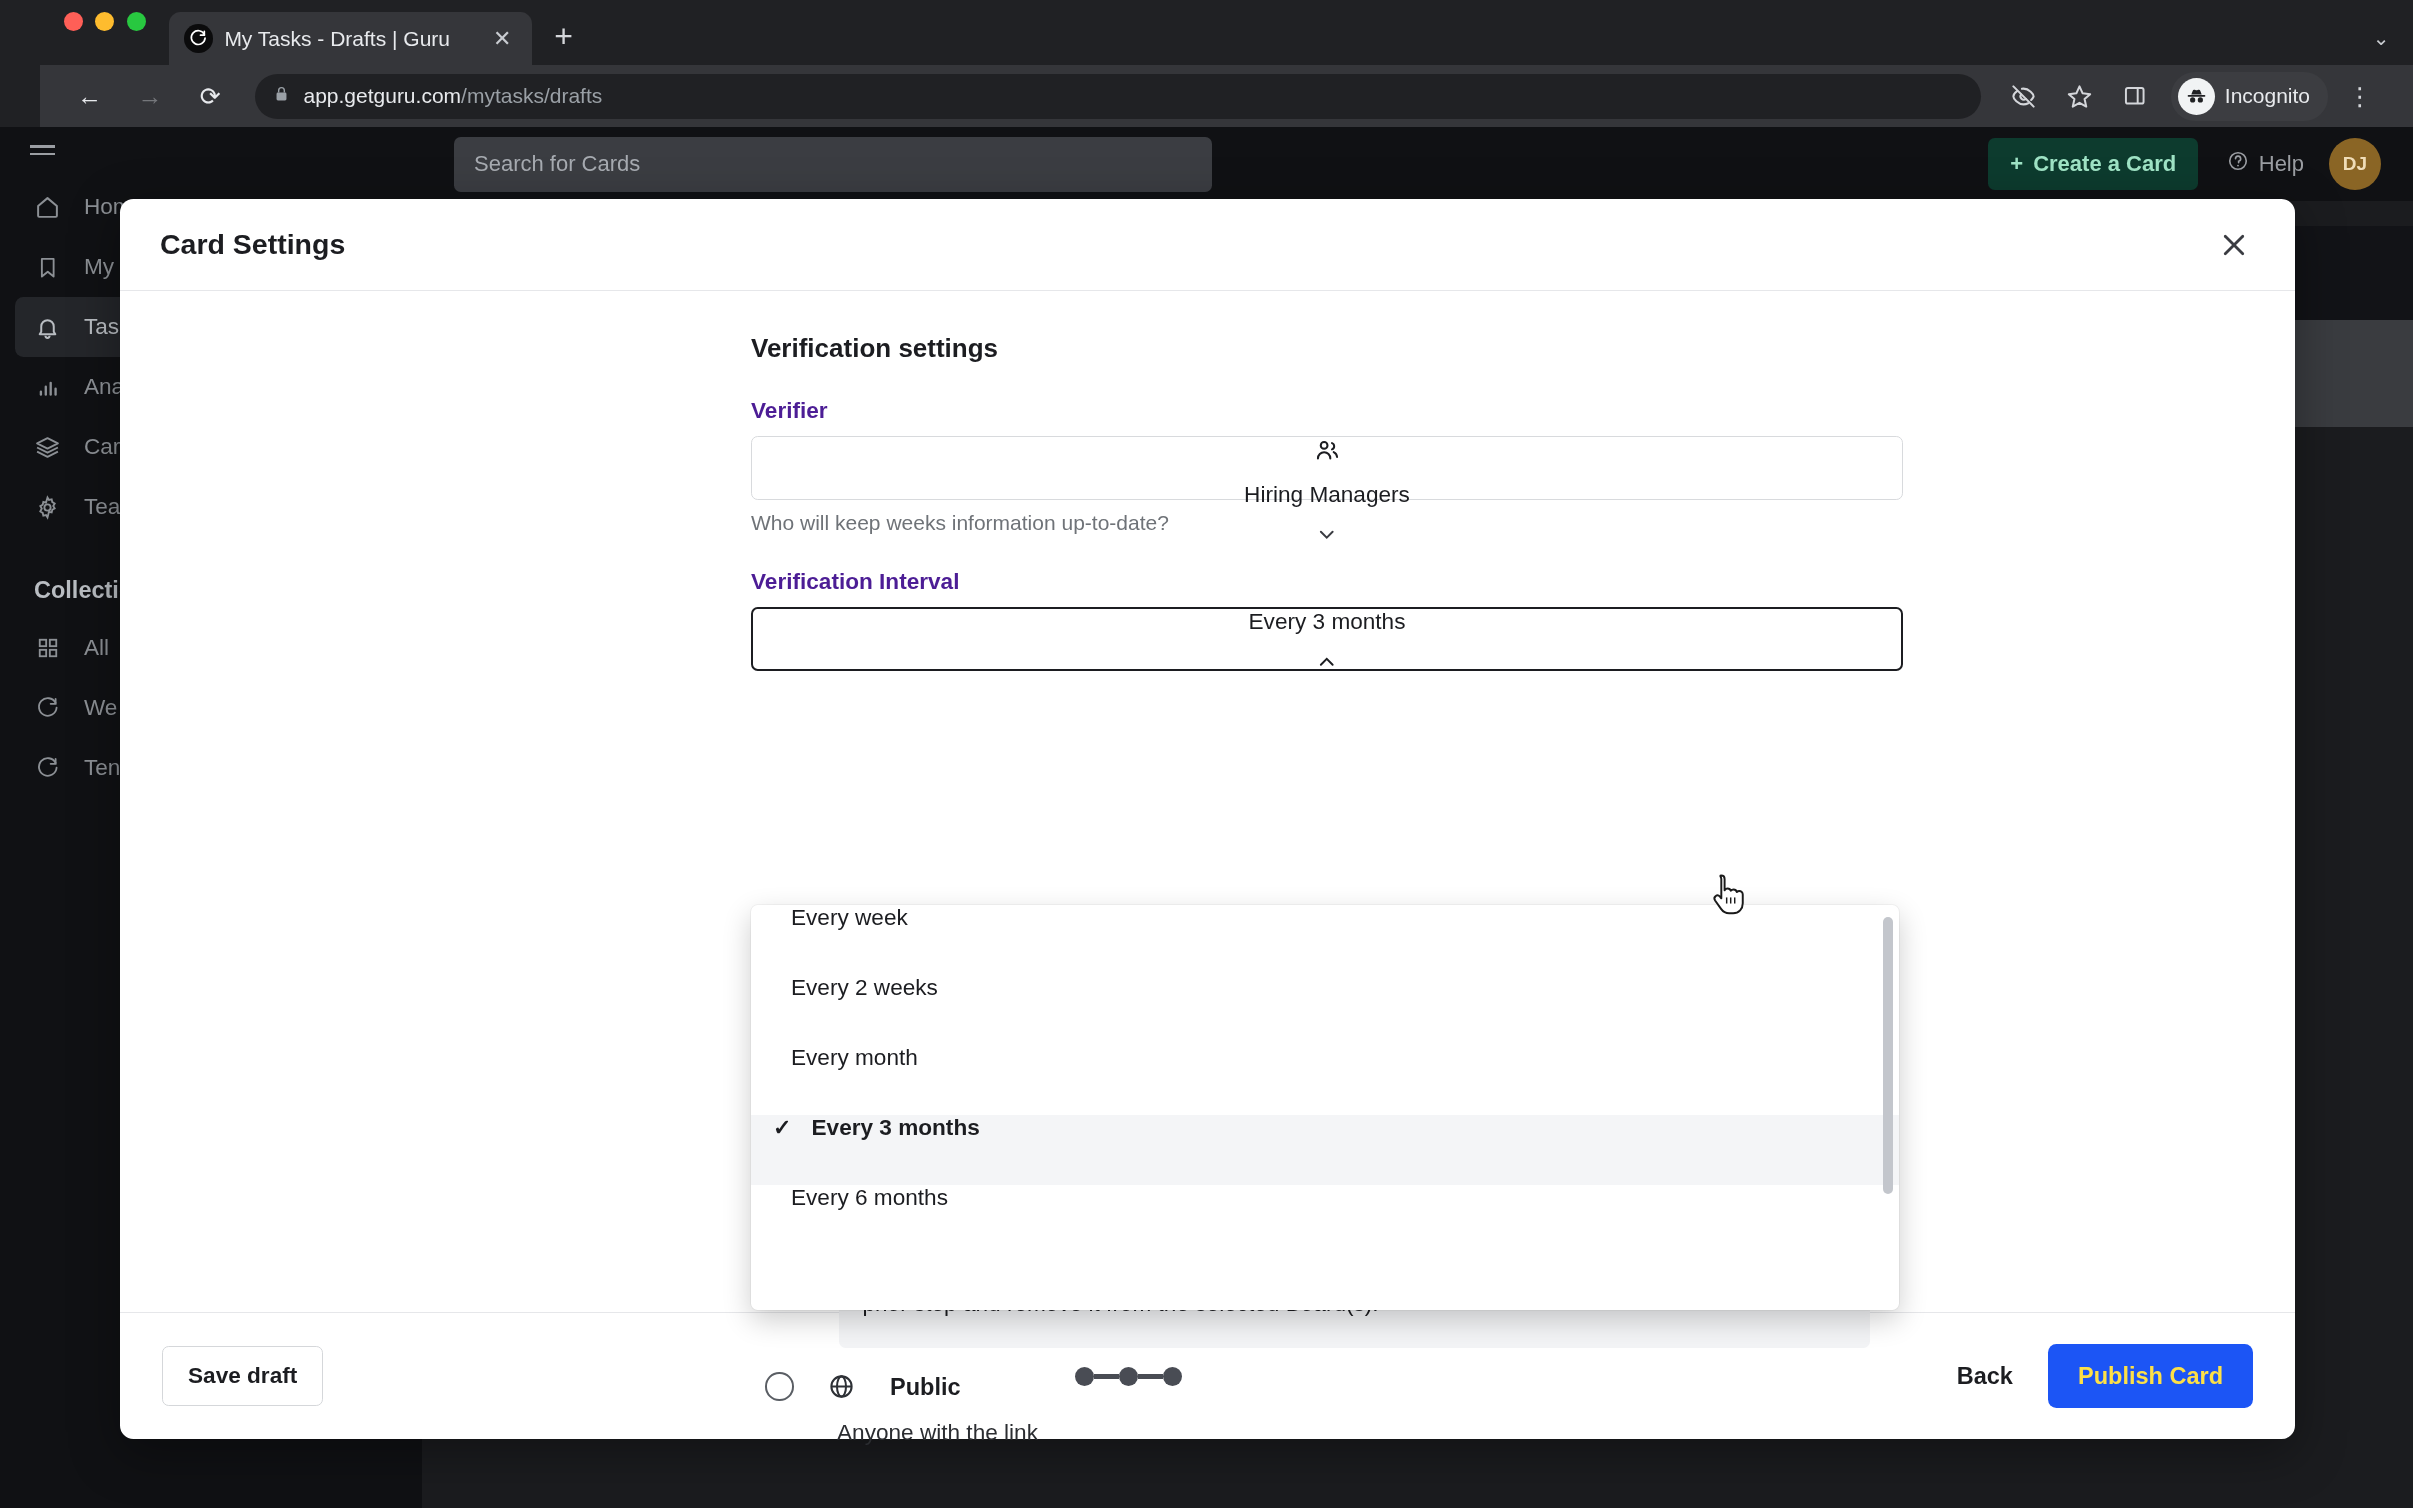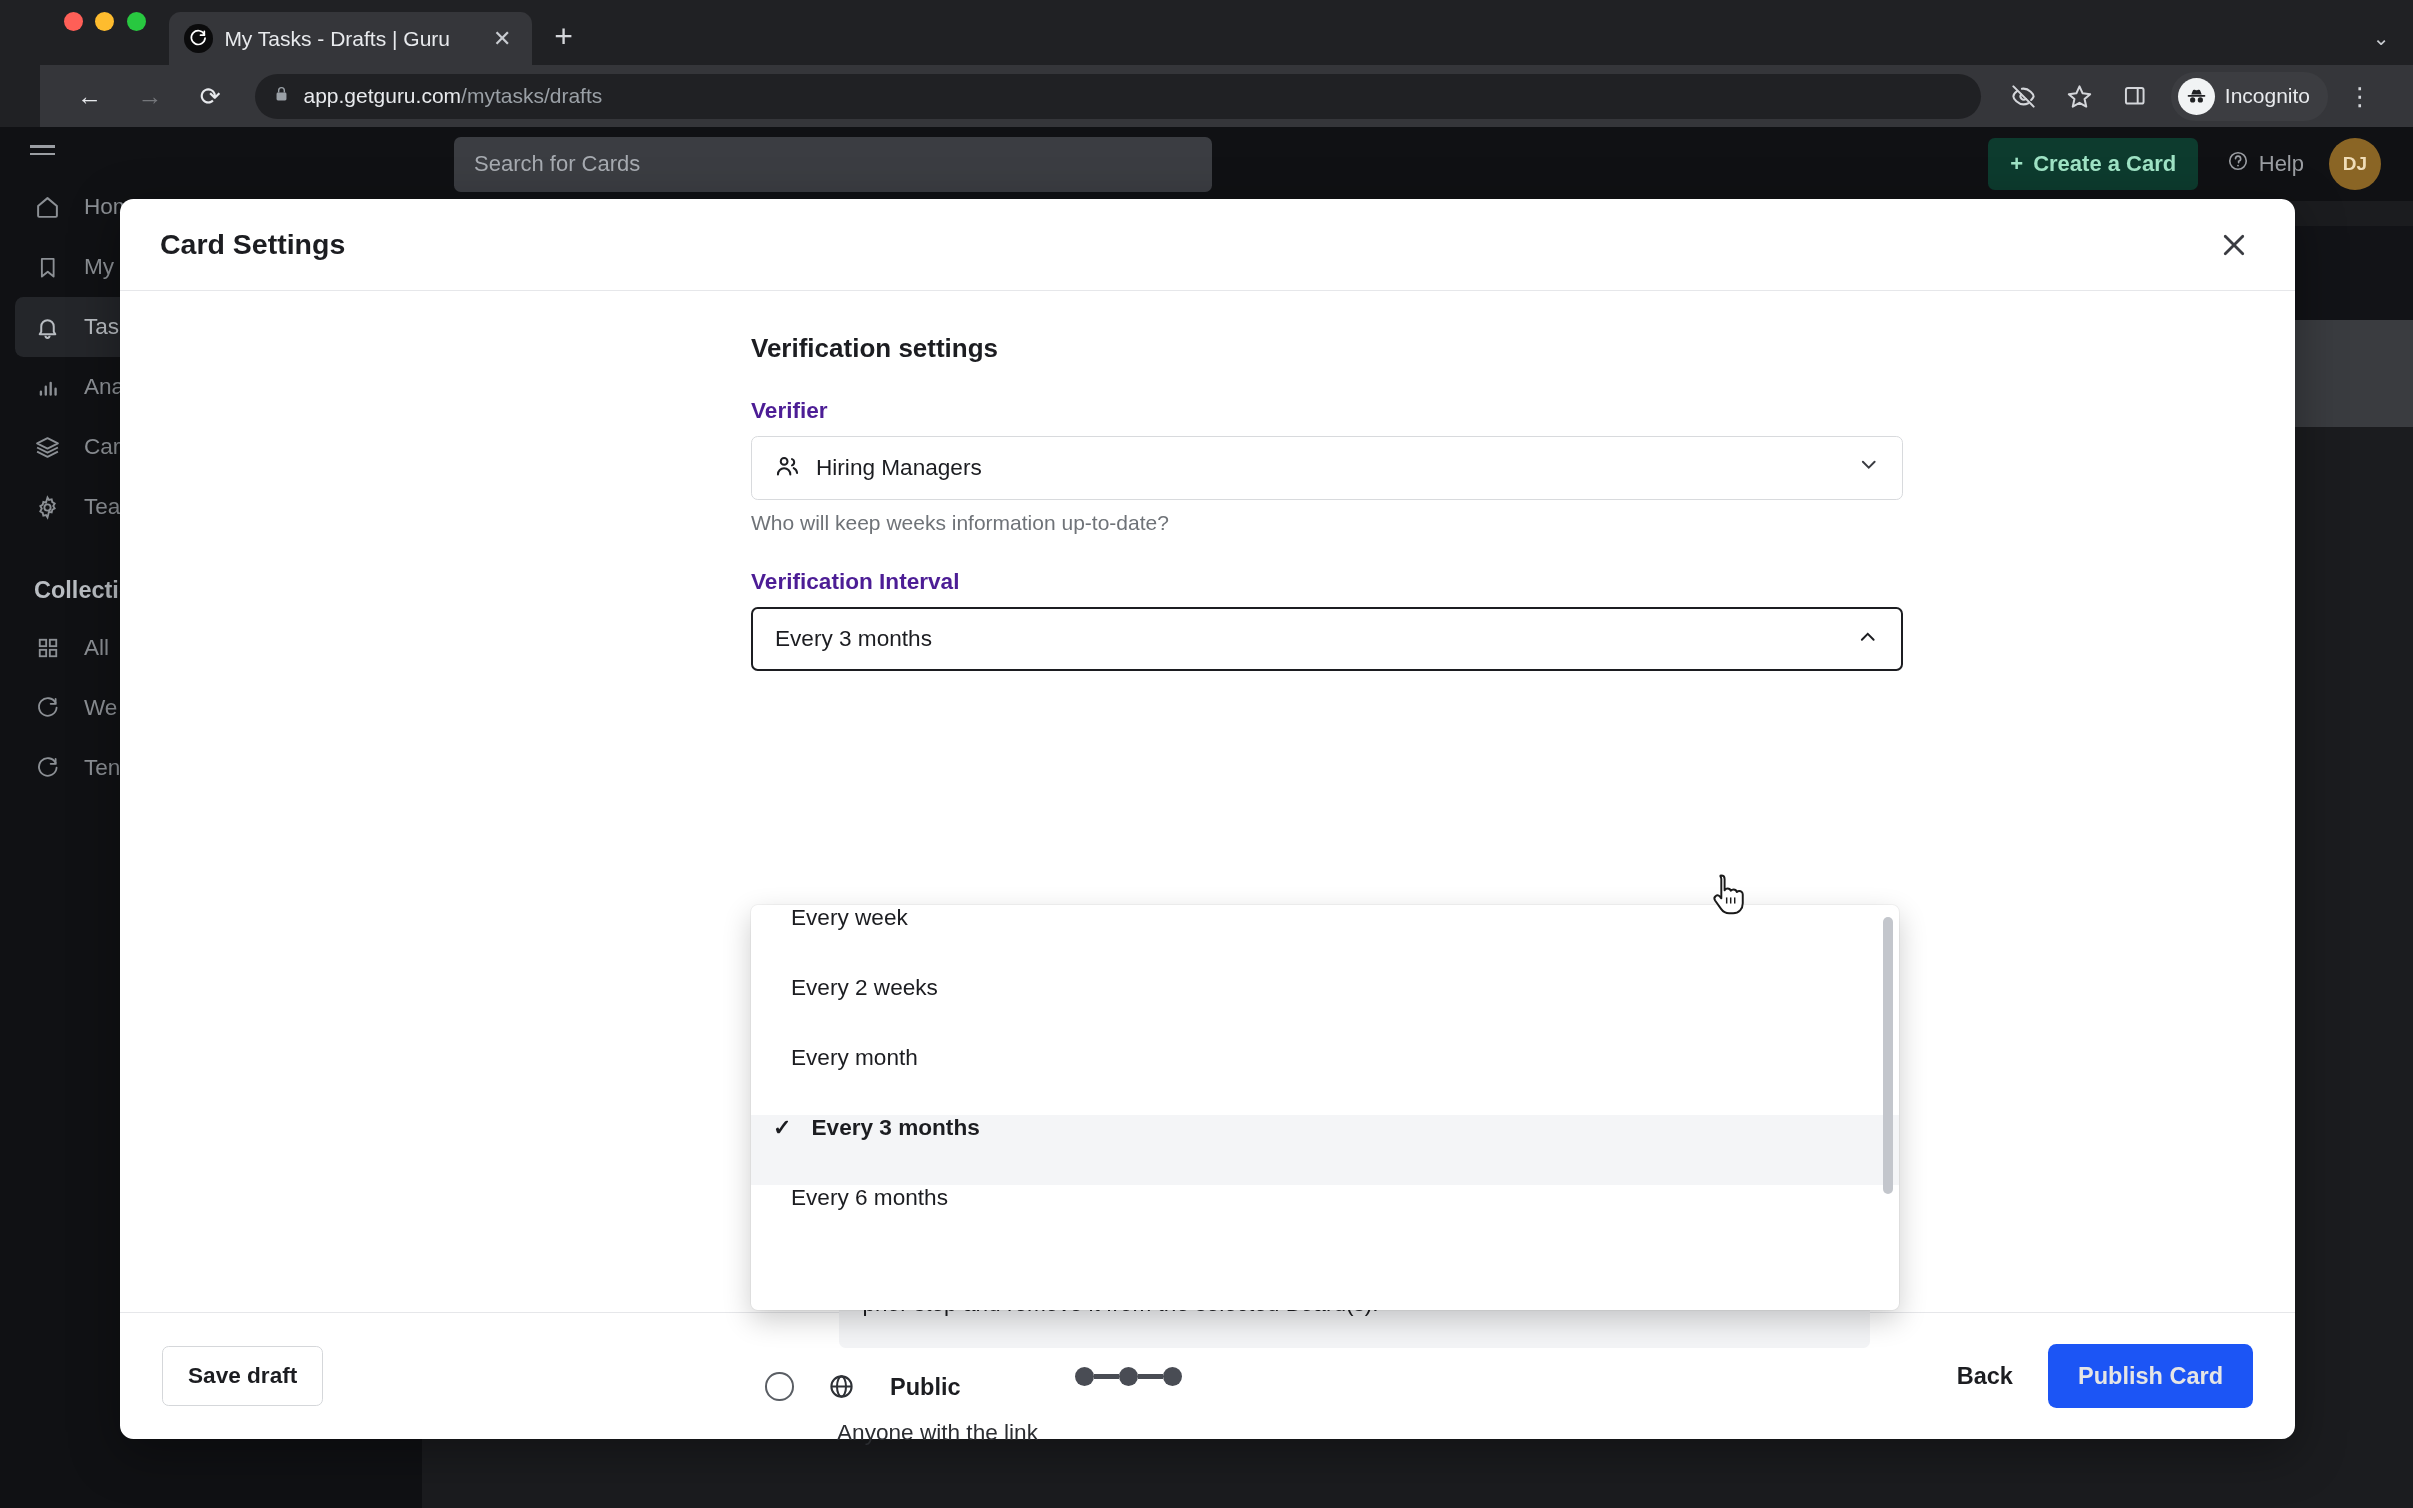--- a/index.html
+++ b/index.html
@@ -165,20 +165,21 @@
   .modal-body { flex: 1 1 auto; position: relative; overflow: visible; }
   .form {
     position: absolute; left: 631px; top: 0; width: 1152px;
   }
   .section-title { font-size: 26px; font-weight: 700; color: #1c1d21; margin-top: 42px; }
   .field-label { font-size: 22.6px; font-weight: 700; color: #4c1d95; margin-top: 34px; margin-bottom: 11.7px; }
   .select {
     height: 64px; border: 1.7px solid #d8dadd; border-radius: 6.7px;
     display: flex; align-items: center; padding: 0 22px 0 22px; gap: 15px;
     background: #fff;
+    flex-direction: column;
   }
   .select.focused { border: 2.5px solid #1c1d21; }
   .select-value { font-size: 22.6px; color: #1c1d21; flex: 1 1 auto; }
   .select-chev { color: #3a3c42; font-size: 18.4px; }
   .help-text { font-size: 21px; color: #6f7378; margin-top: 11.7px; }
 
   
   .dropdown {
     position: absolute; left: 631px; top: 614px; width: 1148px; height: 405px;
     background: #fff; border-radius: 6.7px;
@@ -230,21 +231,21 @@
     font-size: 22.6px; font-weight: 700; color: #1c1d21;
   }
   .foot-spacer { flex: 1 1 auto; }
   .steps { display: flex; align-items: center; }
   .step-dot { width: 19px; height: 19px; border-radius: 50%; background: #494c54; }
   .step-line { width: 25px; height: 5px; background: #494c54; }
   .btn-text {
     font-size: 23.5px; font-weight: 700; color: #1c1d21; padding: 0 23.5px;
   }
   .btn-primary {
-    height: 64px; background: #1c55f5; color: #e5e5e5; border-radius: 8.4px;
+    height: 64px; background: #1c55f5; color: #fde047; border-radius: 8.4px;
     display: flex; align-items: center; padding: 0 30px;
     font-size: 23.5px; font-weight: 700; margin-left: 11.7px;
   }
 </style>
 </head>
 <body>
 
 <div class="browser">
 
   <div class="tabstrip">

